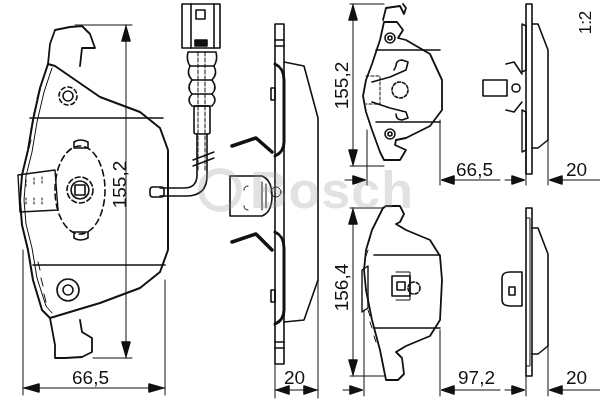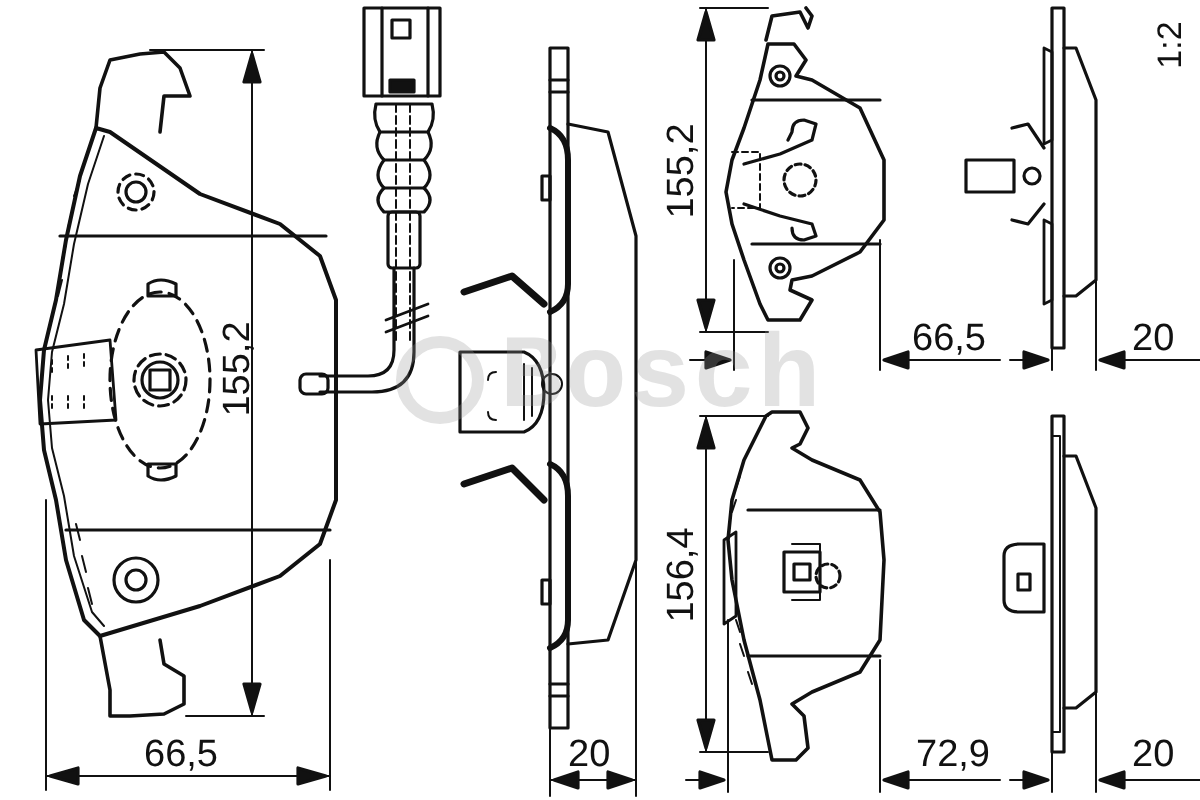--- a/index.html
+++ b/index.html
@@ -1,20 +1,20 @@
 <!DOCTYPE html>
 <html><head>
   <meta charset="utf-8">
   <style>
     html, body { margin: 0; padding: 0; background: #ffffff; }
     body { width: 600px; height: 400px; overflow: hidden; position: relative; font-family: "Liberation Sans", sans-serif; }
     #canvas { position: absolute; left: 0; top: 0; width: 600px; height: 400px; }
     .dim-text { position: absolute; font-family: "Liberation Sans", sans-serif; font-size: 19px; color: #111; line-height: 1; white-space: nowrap; text-align: right; }
     .rot { transform-origin: center center; transform: rotate(-90deg); }
-    .watermark { position: absolute; left: 198px; top: 160px; font-family: Liberation Mono, monospace; font-weight: bold; font-size: 52px; color: rgba(150,150,150,0.28); letter-spacing: 1px; white-space: nowrap; }
+    .watermark { position: absolute; left: 198px; top: 160px; font-family: Liberation Sans, sans-serif; font-weight: bold; font-size: 52px; color: rgba(150,150,150,0.28); letter-spacing: 1px; white-space: nowrap; }
     .wm-circle { position: absolute; left: 198px; top: 168px; width: 44px; height: 44px; border: 6px solid rgba(150,150,150,0.28); border-radius: 50%; box-sizing: border-box; }
   </style>
 </head>
 <body>
 
 <svg id="canvas" viewBox="0 0 600 400" xmlns="http://www.w3.org/2000/svg" fill="none" stroke="#111" stroke-width="1.6" stroke-linejoin="round" stroke-linecap="round">
 
   <g>
 
     <path d="M48,64 L50,44 L55,30 L70,27 L82,26 L90,34 L95,48 L82,48 L80,66" stroke-width="1.8"></path>
@@ -190,16 +190,16 @@
 
 <div class="dim-text rot" style="left:94px; top:175px; width:50px; text-align:center;">155,2</div>
 <div class="dim-text" style="left:72px; top:368px;">66,5</div>
 <div class="dim-text" style="left:284px; top:368px;">20</div>
 
 <div class="dim-text rot" style="left:316px; top:76px; width:50px; text-align:center;">155,2</div>
 <div class="dim-text" style="left:456px; top:160px;">66,5</div>
 <div class="dim-text" style="left:566px; top:160px;">20</div>
 
 <div class="dim-text rot" style="left:316px; top:278px; width:50px; text-align:center;">156,4</div>
-<div class="dim-text" style="left:458px; top:368px;">72,9</div>
+<div class="dim-text" style="left:458px; top:368px;">97,2</div>
 <div class="dim-text" style="left:566px; top:368px;">20</div>
 
 <div class="dim-text rot" style="left:570px; top:14px; width:30px; text-align:center; font-size:17px;">1:2</div>
 
 </body></html>

